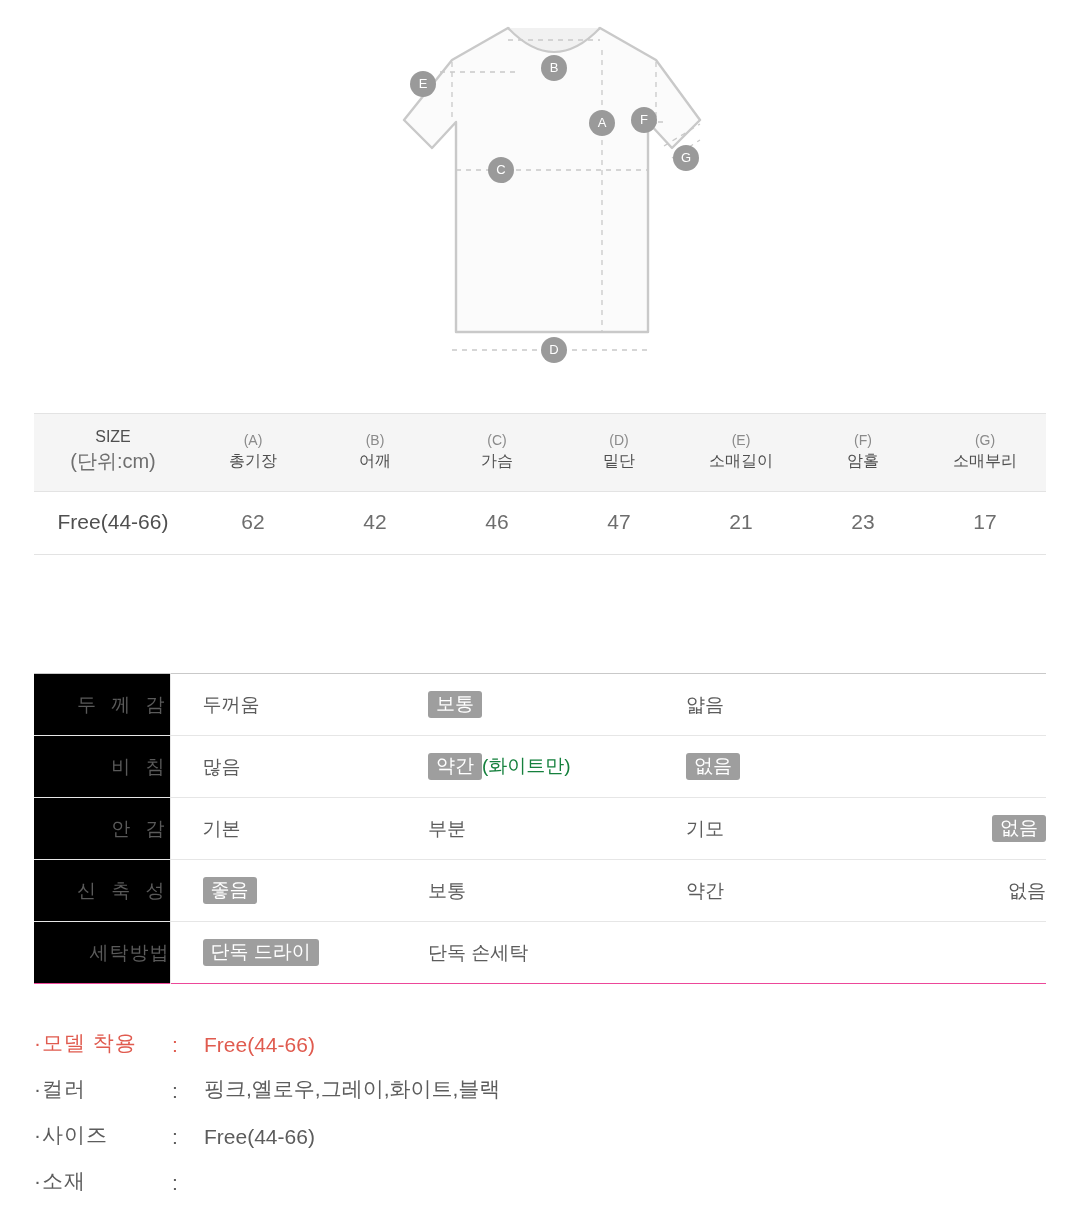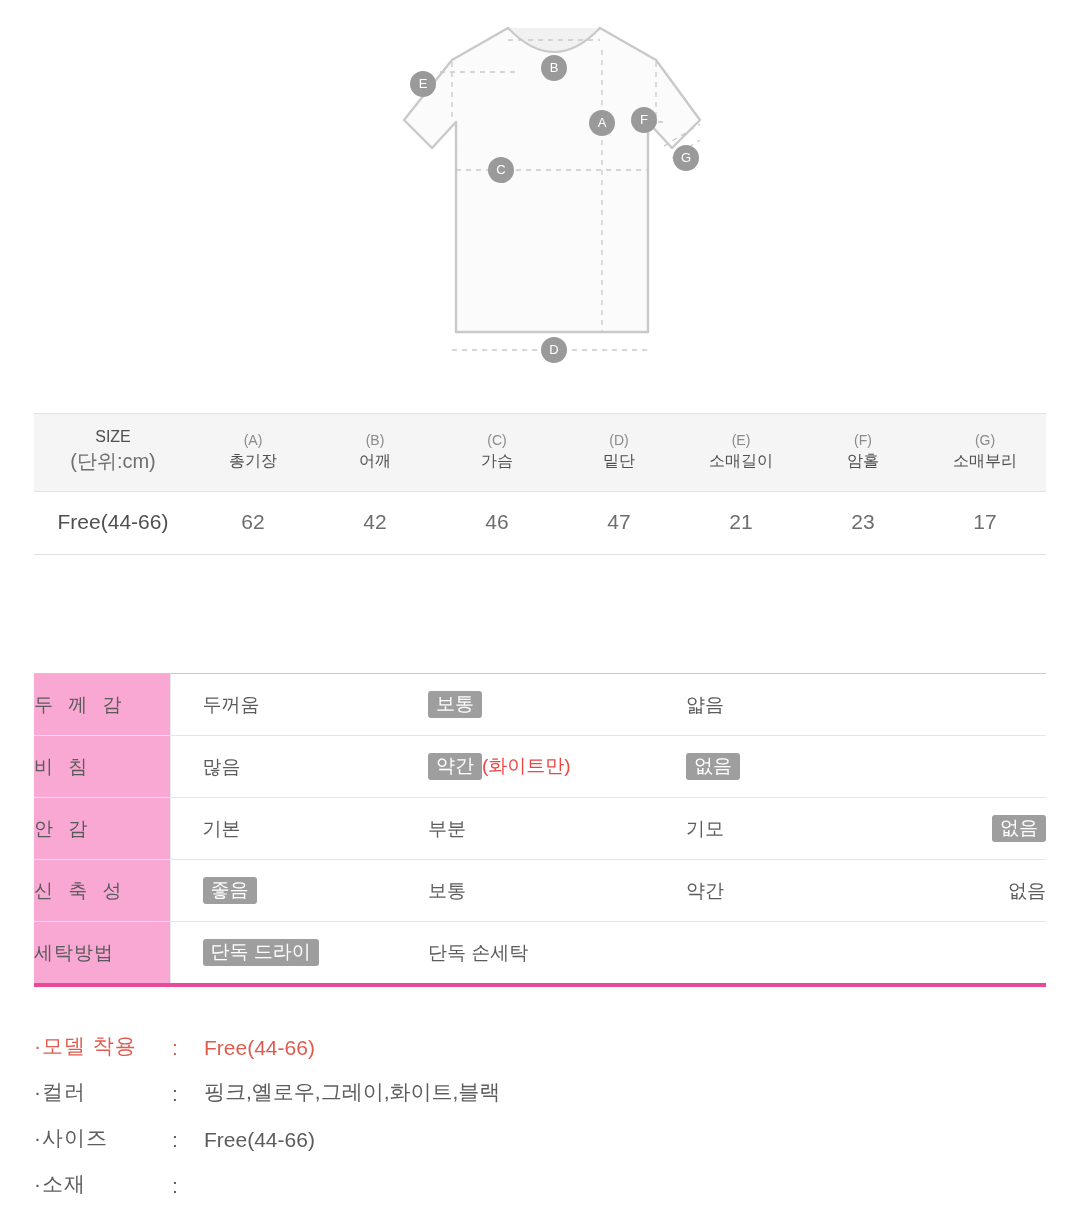--- a/index.html
+++ b/index.html
@@ -85,46 +85,46 @@
 
   
   .spec-table {
     width: 1012px;
     margin: 118px 34px 0 34px;
     border-collapse: collapse;
     table-layout: fixed;
   }
   .spec-table tr { border-bottom: 1px solid #e6e6e6; }
   .spec-table tr:first-child { border-top: 1px solid #c9c9c9; }
-  .spec-table tr:last-child { border-bottom: 4px solid #ec4899; margin-top: 9px; }
+  .spec-table tr:last-child { border-bottom: 1px solid #ec4899; margin-top: 9px; }
   .spec-table td.label {
     width: 136px;
-    background: #f9a8d4;
-    text-align: left;
+    background: #000000;
+    text-align: right;
     font-size: 19px;
     color: #5a5a5a;
     letter-spacing: 5px;
     padding: 17px 0;
     border-right: 1px solid #e6e6e6;
   }
   .spec-table td.opt {
     font-size: 19px;
     color: #5c5c5c;
     padding: 17px 0 17px 32px;
     vertical-align: middle;
   }
   .opt .hl {
     display: inline-block;
     background: #9e9e9e;
     color: #ffffff;
     padding: 3px 8px 5px 8px;
     border-radius: 3px;
     line-height: 1;
   }
-  .opt .note { color: #ef4444; text-align: center; }
+  .opt .note { color: #15803d; text-align: center; }
   .opt.right-align { text-align: right; padding-right: 30px; padding-left: 0; }
 
   
   .info {
     margin: 36px 34px 0 34px;
     width: 1012px;
   }
   .info-row {
     display: flex;
     align-items: flex-end;

